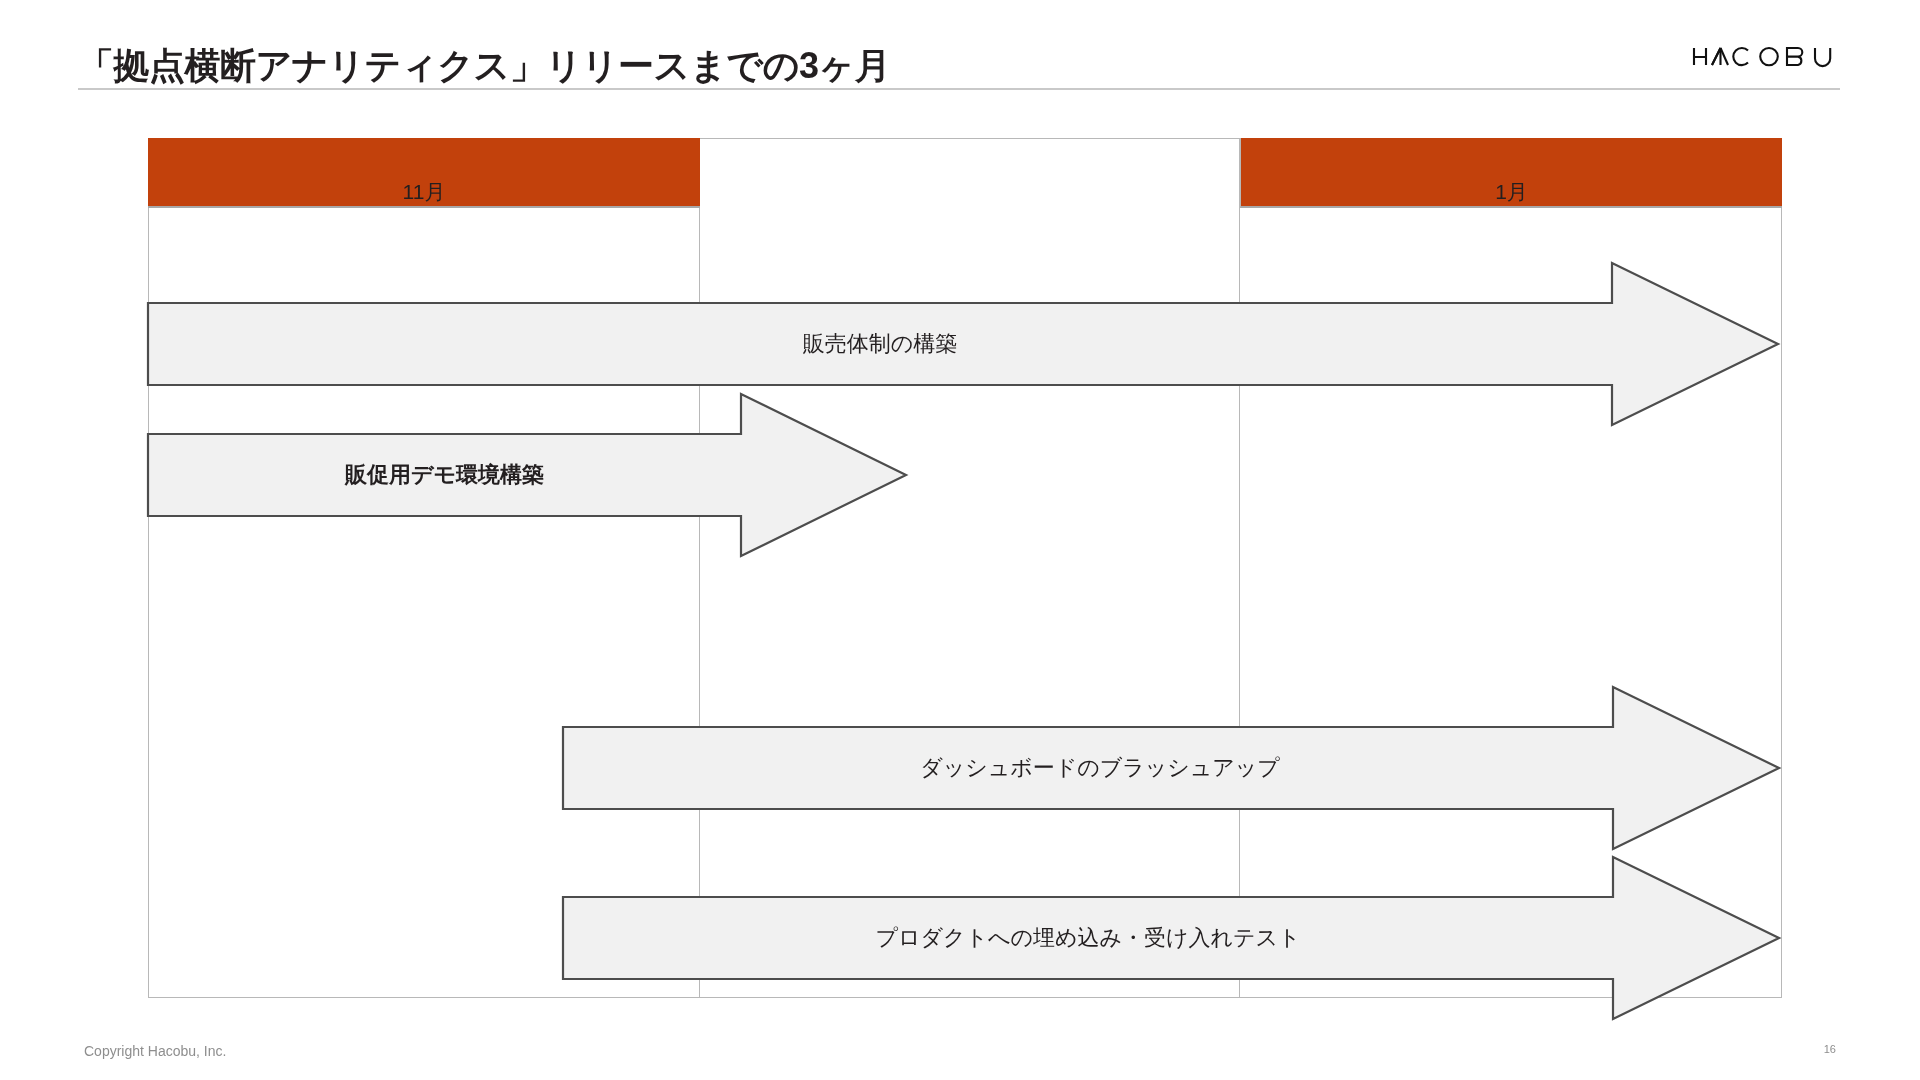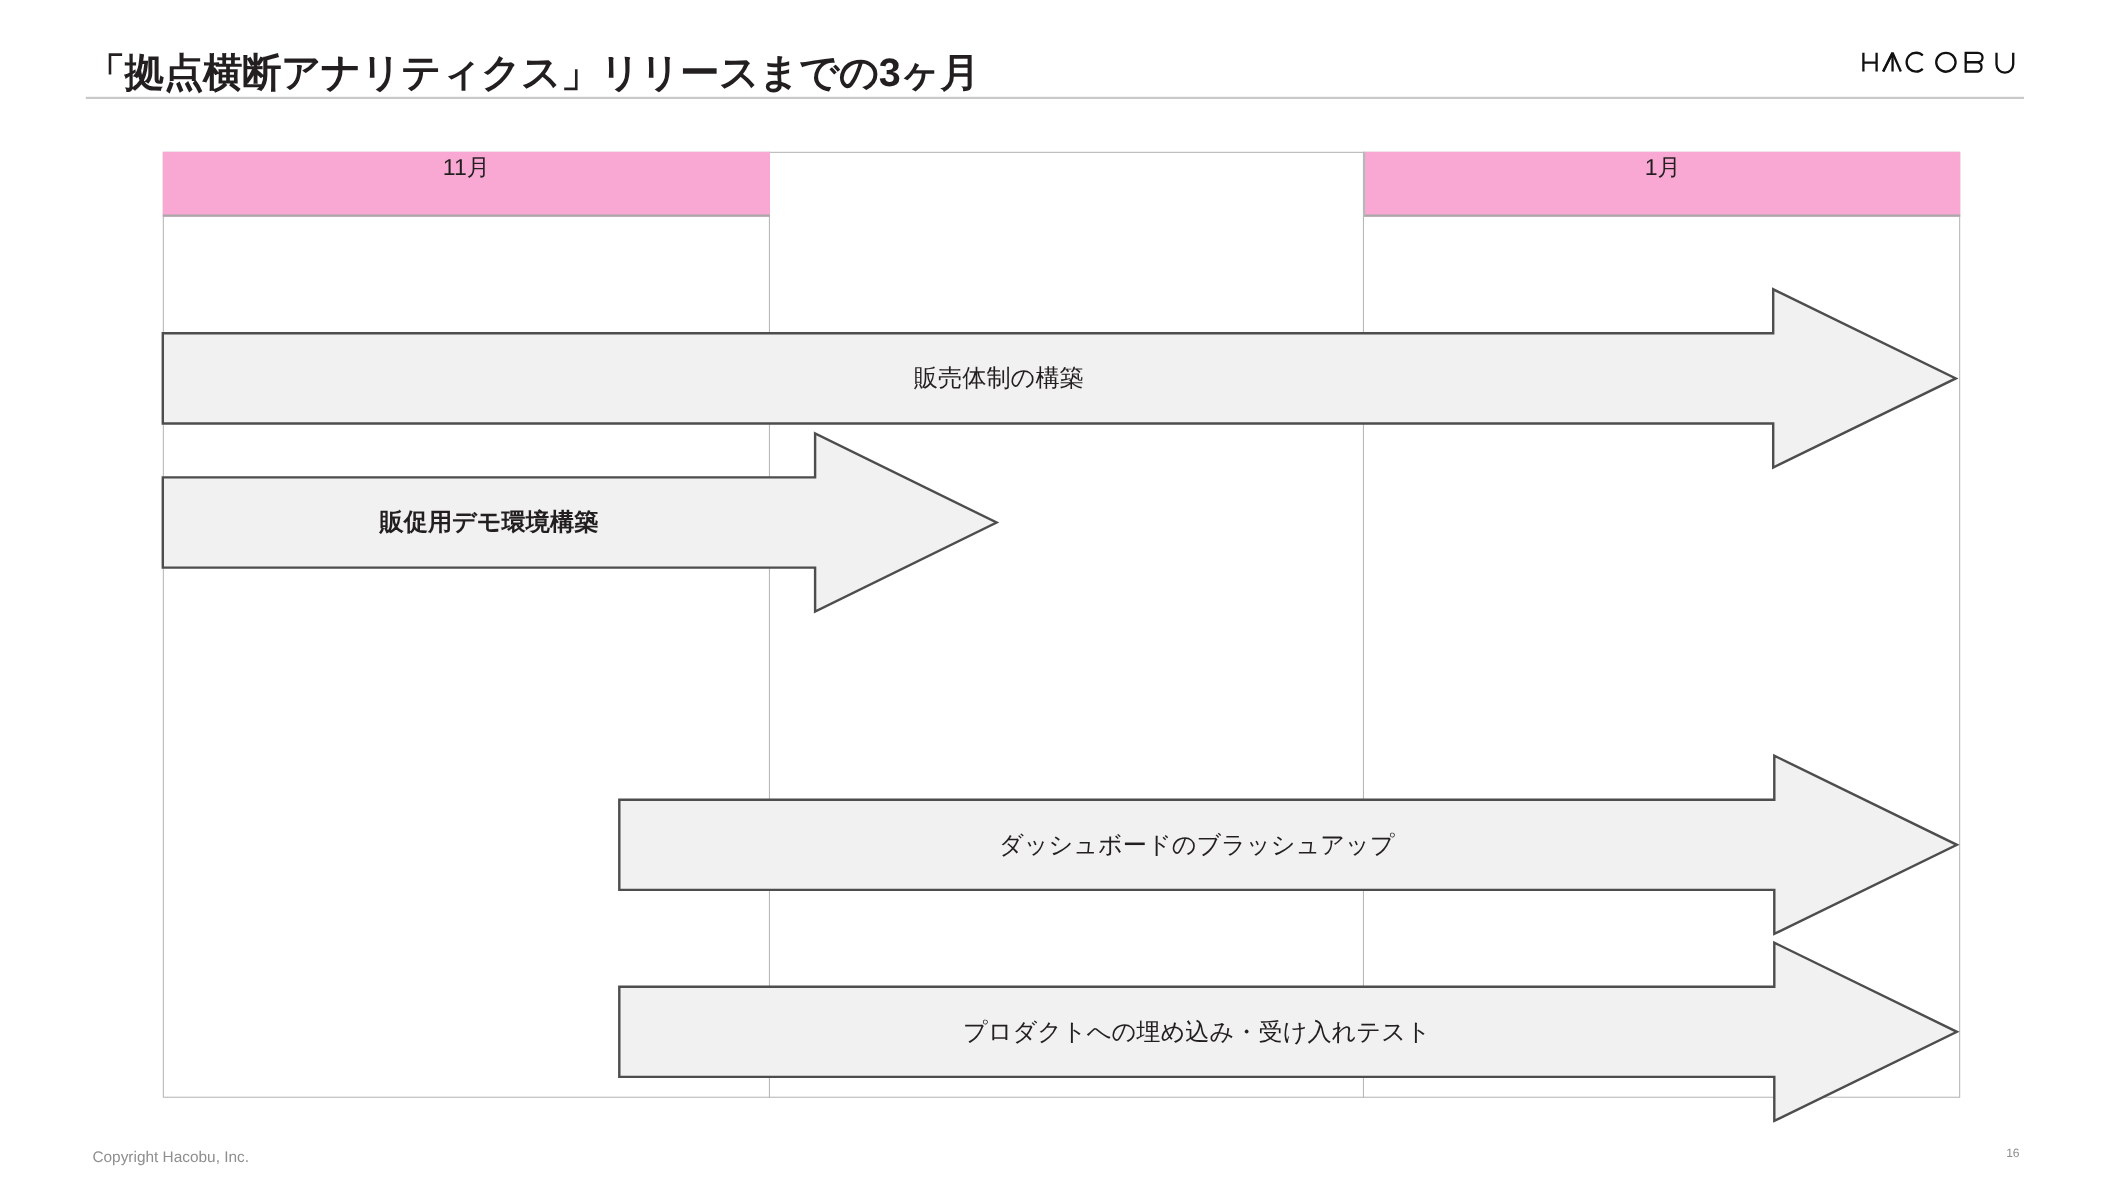--- a/index.html
+++ b/index.html
@@ -48,25 +48,25 @@
   .grid-v{
     position:absolute;top:0;bottom:0;width:1px;background:#b8b8b8;
   }
   .grid-outline{
     position:absolute;inset:0;
     border:1px solid #b8b8b8;
     box-sizing:border-box;
   }
   .month-head{
     position:absolute;
-    top:0;height:59px;
-    background:#f9a8d4;
+    top:0;height:70px;
+    background:#c2410c;
     border-bottom:2px solid #a8a8a8;
     box-sizing:border-box;
-    display:flex;align-items:flex-start;justify-content:center;
+    display:flex;align-items:flex-end;justify-content:center;
     font-size:21px;
     color:#231f20;
   }
   .month-head + .month-head{border-left:1px solid #b8b8b8;}
 
   
   .arrow{
     position:absolute;
   }
   .arrow svg{display:block;overflow:visible;}
@@ -135,36 +135,36 @@
     <span>11月</span>
   </div>
   <div class="month-head" style="left:1092px;width:542px;">
     <span>1月</span>
   </div>
 
   <div class="arrow" style="left:-1px; top:124px; width:1632px; height:164px;">
     <svg width="1632" height="164" viewBox="0 0 1632 164">
       <polygon points="1,41 1465,41 1465,1 1631,82 1465,163 1465,123 1,123" fill="#f1f1f1" stroke="#4d4d4d" stroke-width="2.2" stroke-linejoin="miter"></polygon>
     </svg>
-    <div class="arrow-label" style="left:0px;width:1466px;padding-left:28px;">販売体制の構築</div>
+    <div class="arrow-label" style="left:0px;width:1466px;">販売体制の構築</div>
   </div>
 
   <div class="arrow" style="left:-1px; top:255px; width:760px; height:164px;">
     <svg width="760" height="164" viewBox="0 0 760 164">
       <polygon points="1,41 594,41 594,1 759,82 594,163 594,123 1,123" fill="#f1f1f1" stroke="#4d4d4d" stroke-width="2.2" stroke-linejoin="miter"></polygon>
     </svg>
     <div class="arrow-label" style="left:0px;width:595px;font-weight:bold;">販促用デモ環境構築</div>
   </div>
 
 
   <div class="arrow" style="left:414px; top:548px; width:1218px; height:164px;">
     <svg width="1218" height="164" viewBox="0 0 1218 164">
       <polygon points="1,41 1051,41 1051,1 1217,82 1051,163 1051,123 1,123" fill="#f1f1f1" stroke="#4d4d4d" stroke-width="2.2" stroke-linejoin="miter"></polygon>
     </svg>
-    <div class="arrow-label" style="left:0px;width:1052px;">ダッシュボードのブラッシュアップ</div>
+    <div class="arrow-label" style="left:12px;width:1052px;">ダッシュボードのブラッシュアップ</div>
   </div>
 
   <div class="arrow" style="left:414px; top:718px; width:1218px; height:164px;">
     <svg width="1218" height="164" viewBox="0 0 1218 164">
       <polygon points="1,41 1051,41 1051,1 1217,82 1051,163 1051,123 1,123" fill="#f1f1f1" stroke="#4d4d4d" stroke-width="2.2" stroke-linejoin="miter"></polygon>
     </svg>
     <div class="arrow-label" style="left:0px;width:1052px;">プロダクトへの埋め込み・受け入れテスト</div>
   </div>
 
 </div>

